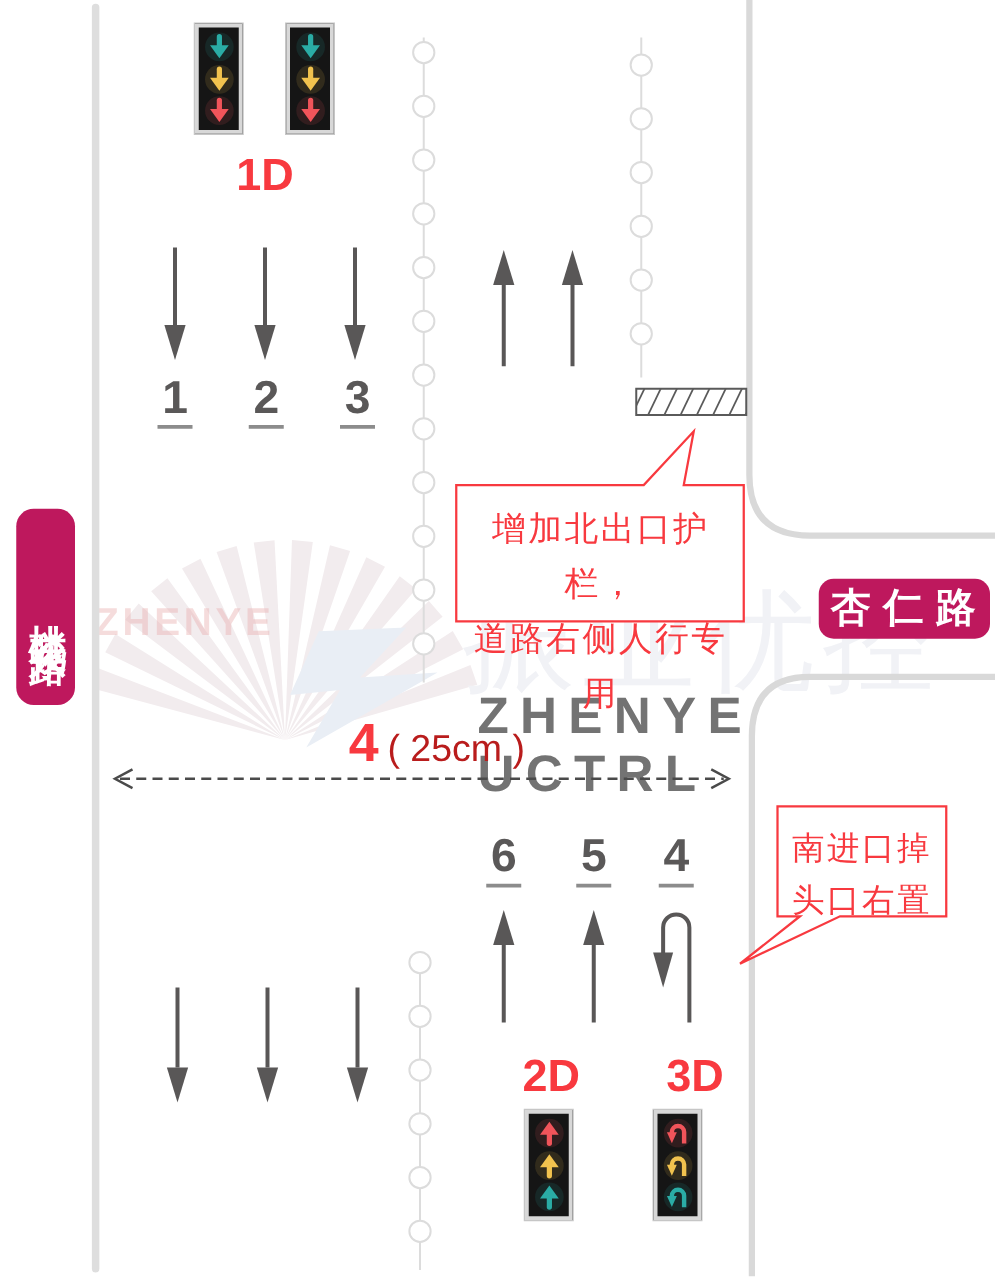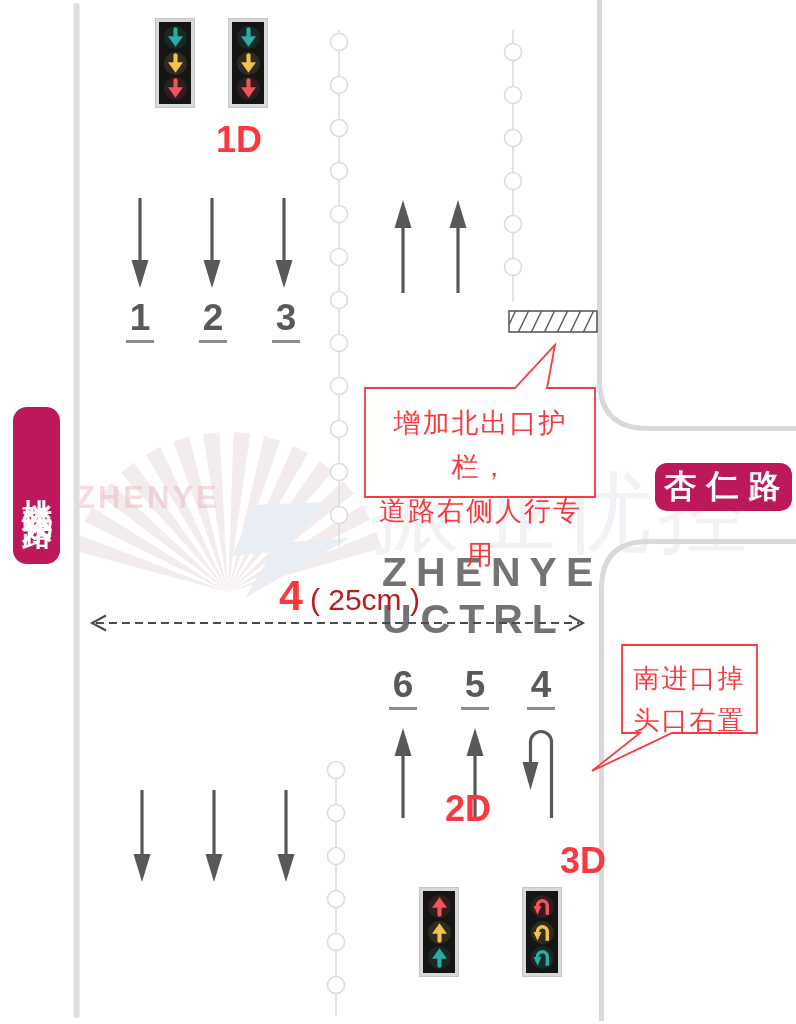--- a/index.html
+++ b/index.html
@@ -8,21 +8,21 @@
   #stage *{box-sizing:border-box;}
   .abs{position:absolute;}
   
   #wm{z-index:1;left:0;top:0;width:796px;height:847px;pointer-events:none;}
   .wm-cn{left:370px;top:452px;font-size:90px;font-weight:normal;color:#F1F2F6;letter-spacing:6px;}
   .wm-en{left:382px;top:549px;font-size:41px;font-weight:bold;color:#737373;letter-spacing:9px;}
   .wm-logo-text{left:76px;top:480px;font-size:31px;font-weight:bold;color:rgba(232,178,178,.45);letter-spacing:3px;}
   
   #geom{z-index:2;left:0;top:0;}
   
-  .red-label{z-index:3;font-size:36px;font-weight:600;color:#F8393F;text-align:center;width:60px;margin-left:27px;}
+  .red-label{z-index:3;font-size:36px;font-weight:600;color:#F8393F;text-align:center;width:60px;}
   .lanenum{z-index:3;font-size:37px;font-weight:600;color:#5A5858;text-align:center;width:48px;}
   .lanenum span{display:inline-block;border-bottom:3px solid #8C8C8C;padding:0 4px 1px;}
   .dim{z-index:3;left:279px;top:571px;display:flex;align-items:baseline;gap:7px;}
   .dim-num{font-size:43px;font-weight:600;color:#F8393F;}
   .dim-size{font-size:30px;color:#b91c1c;}
   .callout-text{z-index:4;color:#F8393F;text-align:center;font-size:27px;line-height:44px;letter-spacing:2px;}
   .badge{z-index:3;background:#be185d;color:#fff;font-weight:bold;display:flex;align-items:center;justify-content:center;}
   .badge-west{left:13px;top:407px;width:47px;height:157px;border-radius:14px;
               writing-mode:vertical-rl;text-orientation:upright;font-size:30px;letter-spacing:7px;padding-top:6px;}
   .badge-east{left:655px;top:463px;width:137px;height:48px;border-radius:12px;font-size:32px;letter-spacing:10px;padding-left:8px;}
@@ -240,21 +240,21 @@
         <path d="M3.4 11.4 H11 L7.2 19.8 Z" fill="currentColor"></path>
       </svg>
     <svg viewBox="0 0 24 24" class="c-teal">
         <circle cx="12" cy="12" r="11" fill="currentColor" opacity="0.13"></circle>
         <path d="M16.6 20 V11.2 A4.7 4.7 0 0 0 7.2 11.2 V12" fill="none" stroke="currentColor" stroke-width="3.4"></path>
         <path d="M3.4 11.4 H11 L7.2 19.8 Z" fill="currentColor"></path>
       </svg>
   </div>
 
   <div class="abs red-label" style="left:182px;top:119px;">1D</div>
-  <div class="abs red-label" style="left:411px;top:788px;">2D</div>
+  <div class="abs red-label" style="left:411px;top:840px;">2D</div>
   <div class="abs red-label" style="left:526px;top:840px;">3D</div>
 
   <div class="abs lanenum" style="left:116px;top:297px;"><span>1</span></div>
   <div class="abs lanenum" style="left:189px;top:297px;"><span>2</span></div>
   <div class="abs lanenum" style="left:262px;top:297px;"><span>3</span></div>
   <div class="abs lanenum" style="left:379px;top:664px;"><span>6</span></div>
   <div class="abs lanenum" style="left:451px;top:664px;"><span>5</span></div>
   <div class="abs lanenum" style="left:517px;top:664px;"><span>4</span></div>
 
   <div class="abs dim">

